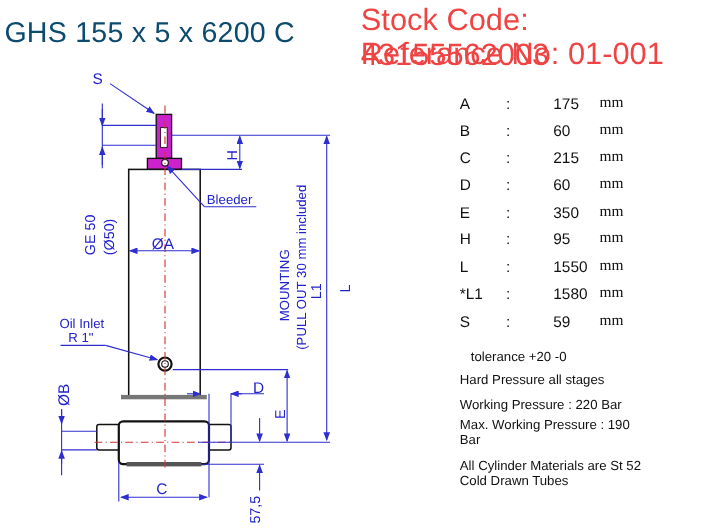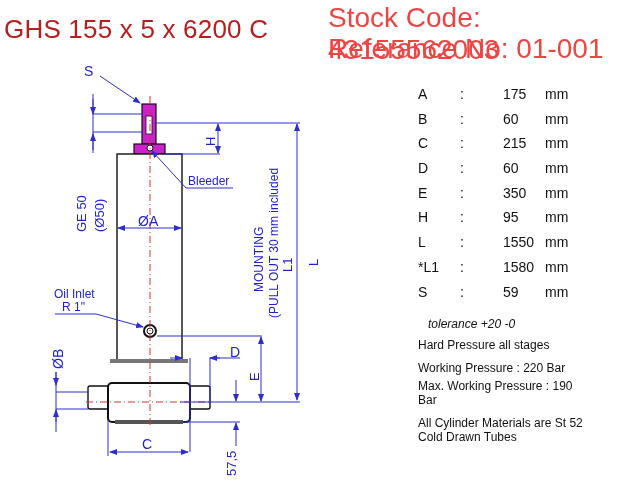--- a/index.html
+++ b/index.html
@@ -1,31 +1,31 @@
 <!DOCTYPE html>
 <html><head>
   <meta charset="utf-8">
   <style>
     html, body { margin: 0; padding: 0; background: #ffffff; }
     body { width: 640px; height: 483px; position: relative; overflow: hidden; font-family: "Liberation Sans", sans-serif; color: #111; }
-    .title { position: absolute; left: 4px; top: 14px; font-size: 26px; letter-spacing: 0.2px; color: #b91c1c; text-align: right; }
+    .title { position: absolute; left: 4px; top: 14px; font-size: 26px; letter-spacing: 0.2px; color: #0c4a6e; text-align: right; }
     .hdr { position: absolute; left: 328px; font-size: 28px; color: #ef4444; }
     .hdr .lbl { display: inline-block; }
     #stock { top: 2px; }
     #ref { top: 33px; }
     #stock .lbl { width: 145px; }
     .spec { position: absolute; left: 418px; top: 86px; font-size: 14px; }
     .spec .row { position: relative; height: 24.7px; }
     .spec .k { position: absolute; left: 0; }
     .spec .c { position: absolute; left: 42px; }
     .spec .v { position: absolute; left: 85px; }
-    .spec .u { position: absolute; left: 127px; }
+    .spec .u { position: absolute; left: 127px; font-family: Liberation Serif, serif; }
     .notes { position: absolute; left: 418px; top: 317px; font-size: 12px; line-height: 14.5px; width: 165px; }
     .notes .n { margin-bottom: 6px; }
-    .notes .indent { padding-left: 10px; font-style: italic; }
+    .notes .indent { padding-left: 10px; }
     svg { position: absolute; left: 0; top: 0; }
     .dl { stroke: #2e2ed0; stroke-width: 1; fill: none; }
     .ol { stroke: #111; stroke-width: 1.4; fill: #fff; }
     .cl { stroke: #d43030; stroke-width: 1; stroke-dasharray: 7 3 1 3; fill: none; }
     .bt { fill: #2222cc; font-family: "Liberation Sans", sans-serif; }
   </style>
 </head>
 <body>
 
 <div class="title">GHS 155 x 5 x 6200 C</div>

